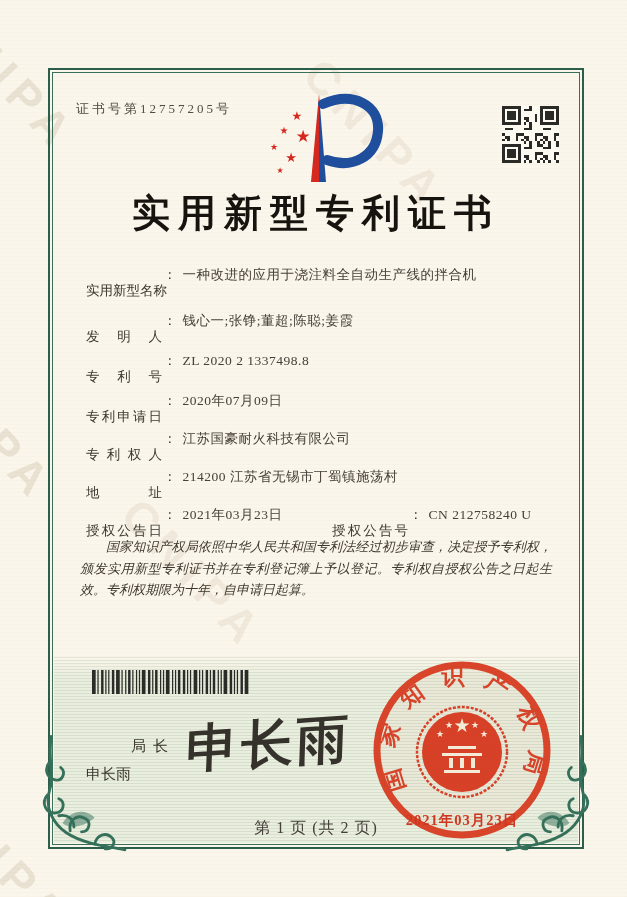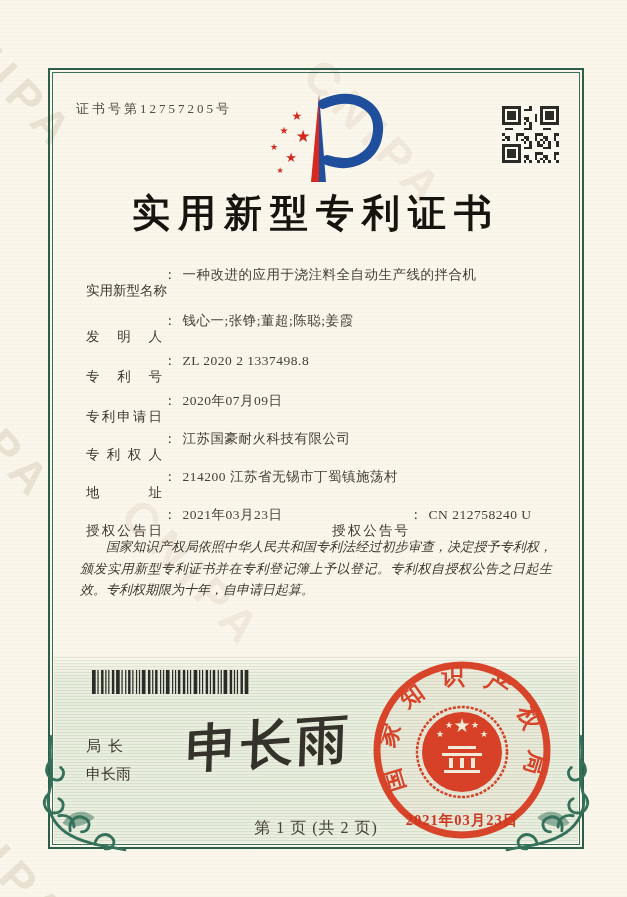--- a/index.html
+++ b/index.html
@@ -25,21 +25,21 @@
   .pair2{position:absolute;left:246px;top:0;}
   .paras{position:absolute;left:22px;top:458px;width:488px;font-size:13px;line-height:21.5px;
          font-style:italic;text-align:justify;color:#3d372e;}
   .paras p{margin:8px;text-indent:2em;}
   .band{position:absolute;left:4px;right:4px;bottom:4px;height:186px;
         background:
           repeating-linear-gradient(180deg,rgba(110,142,112,0.16) 0 1px,transparent 1px 3px),
           linear-gradient(180deg,rgba(234,238,224,0) 0,#eaeede 20px);}
   .barcode{position:absolute;left:42px;top:600px;}
   .signer{position:absolute;left:36px;top:662px;font-size:15px;color:#3a352d;line-height:28px;}
-  .signer .stitle{letter-spacing:7px;}
+  .signer .stitle{letter-spacing:7px;margin-left:45px;}
   .signature{position:absolute;left:136px;top:638px;width:210px;font-size:52px;letter-spacing:3px;
              color:#35312b;transform:rotate(-4deg) skewX(-6deg);font-weight:bold;}
   .seal{position:absolute;left:320px;top:588px;opacity:0.94;}
   .pagination{position:absolute;left:0;top:748px;width:100%;text-align:center;font-size:16px;
               letter-spacing:1px;color:#45403a;}
   .ornL{position:absolute;left:-12px;bottom:-14px;}
   .ornR{position:absolute;right:-12px;bottom:-14px;transform:scaleX(-1);}
   .note{position:absolute;left:0;top:856px;width:100%;text-align:center;font-size:12.5px;
         letter-spacing:3px;color:#3b3831;z-index:2;}
 </style>

